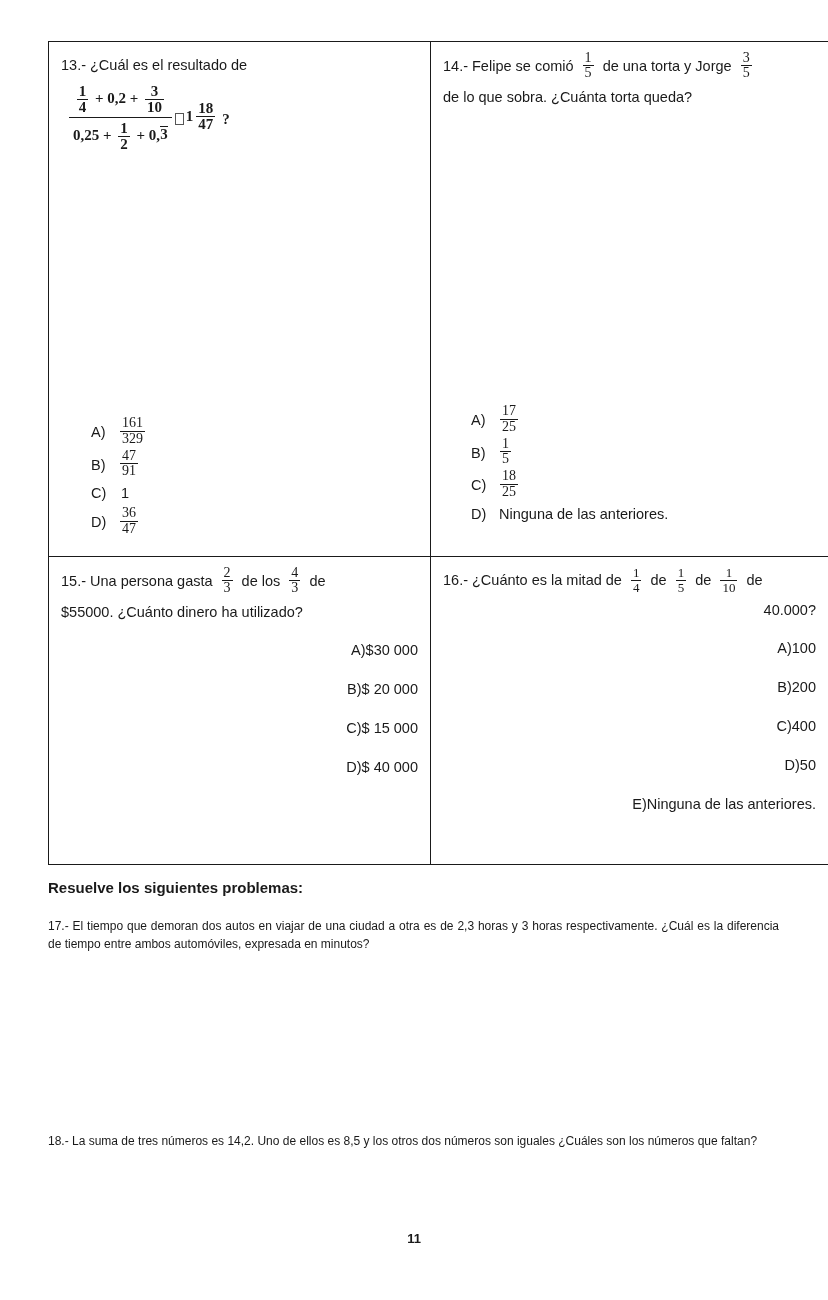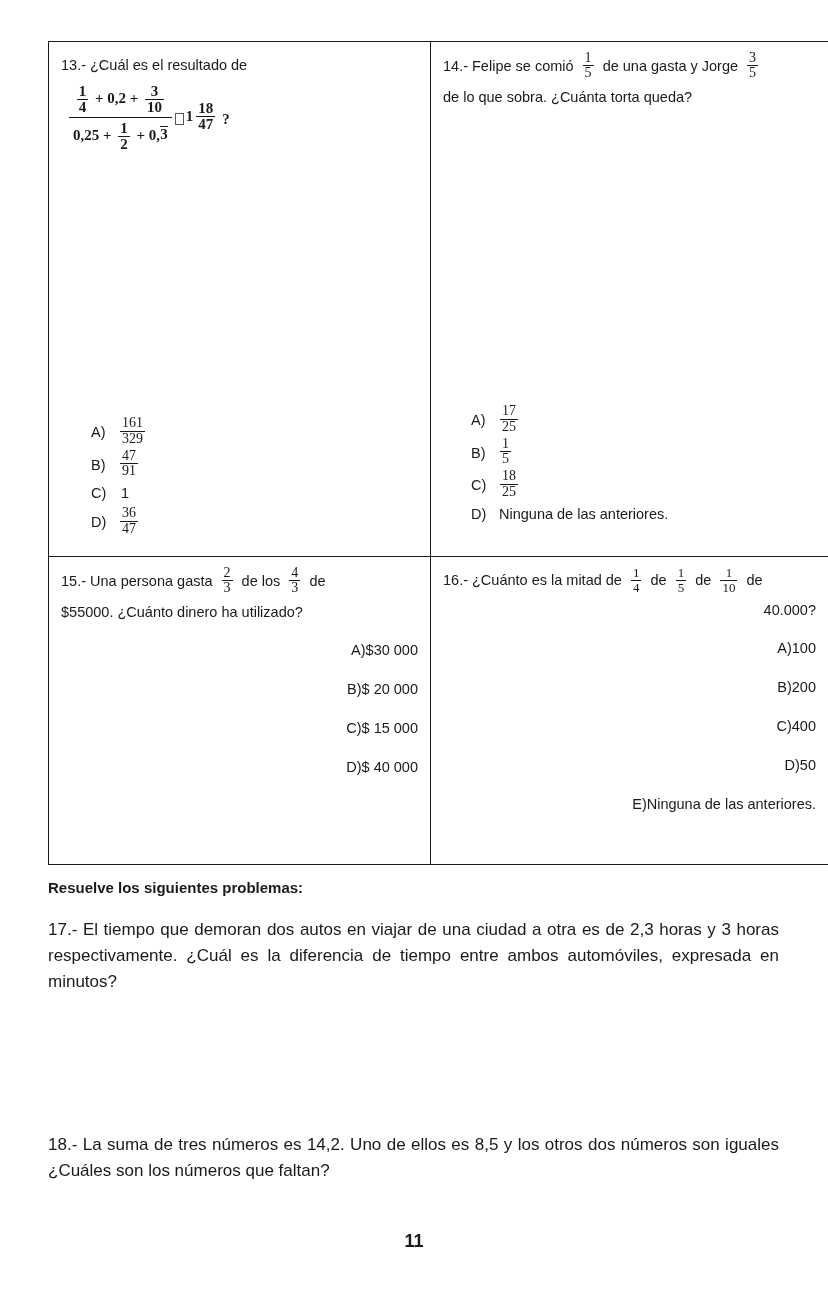--- a/index.html
+++ b/index.html
@@ -173,34 +173,34 @@
     position: absolute;
     left: 48px;
     top: 879px;
     font-size: 15px;
     font-weight: bold;
   }
   .prob {
     position: absolute;
     left: 48px;
     width: 731px;
-    font-size: 17px;
+    font-size: 12px;
     line-height: 1.52;
     text-align: justify;
   }
   #prob17 { top: 917px; }
   #prob18 { top: 1132px; }
 
   .pagenum {
     position: absolute;
     left: 0;
     top: 1231px;
     width: 828px;
     text-align: center;
-    font-size: 18px;
+    font-size: 13px;
     font-weight: bold;
   }
 </style>
 </head>
 <body>
 
 <table class="qtable">
   <tbody>
       <tr class="row-top">
 
@@ -274,21 +274,21 @@
     </td>
 
     <td class="col-r">
       <div class="qcell">
         <div class="qtext">
           <span>14.- Felipe se comió</span>
           <span class="frac">
             <span class="num">1</span>
             <span class="den">5</span>
           </span>
-          <span>de una gasta y Jorge</span>
+          <span>de una torta y Jorge</span>
           <span class="frac">
             <span class="num">3</span>
             <span class="den">5</span>
           </span>
           <div style="margin-top:2px;">de lo que sobra. ¿Cuánta torta queda?</div>
         </div>
 
         <div class="opts opts-r14">
           <div class="opt">
             <span class="lab">A)</span>

